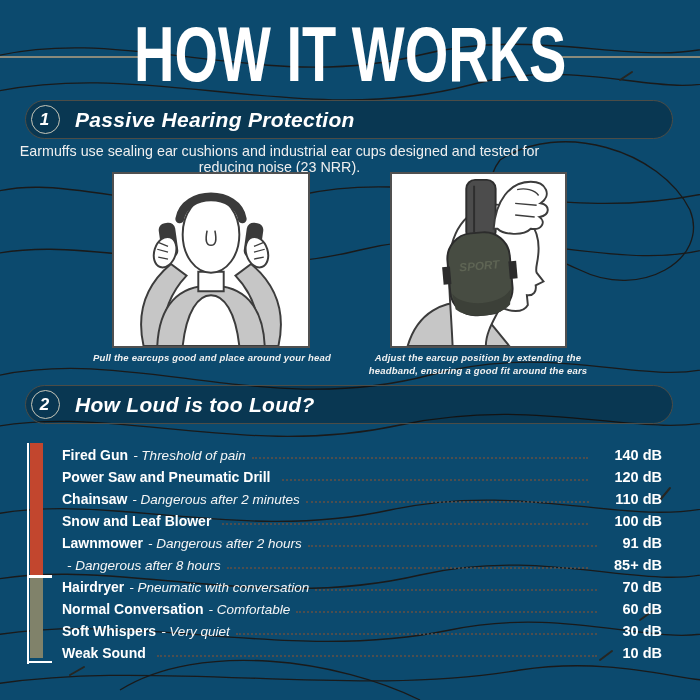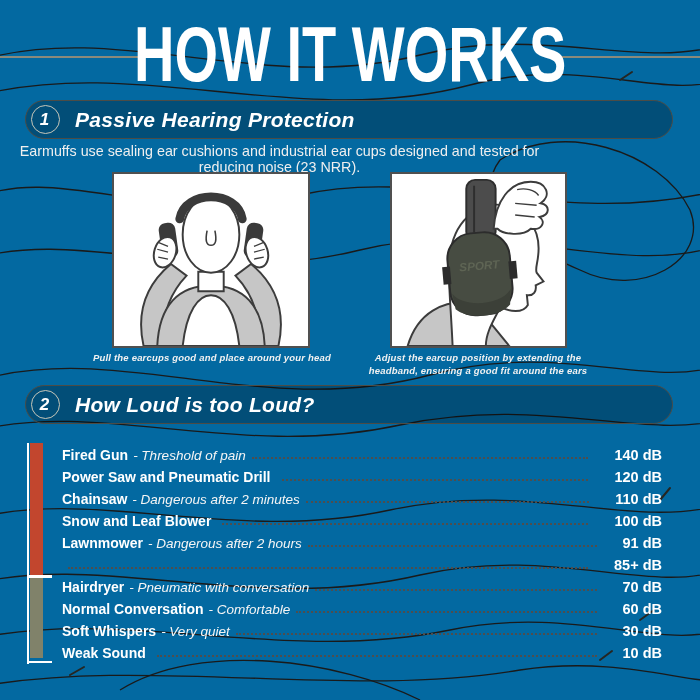--- a/index.html
+++ b/index.html
@@ -1,18 +1,18 @@
 <!DOCTYPE html>
 <html><head>
 <meta charset="utf-8">
 <style>
   html,body{margin:0;padding:0;background:#000;}
   .stage{
     position:relative;width:700px;height:700px;overflow:hidden;
-    background:#0369a1;color:#fff;
+    background:#0c4a6e;color:#fff;
     font-family:"Liberation Sans",sans-serif;
   }
   .topo{position:absolute;inset:0;pointer-events:none;}
   
   .hline{position:absolute;top:56px;height:2px;}
   .hline-l{left:0;width:140px;}
   .hline-r{left:557px;width:143px;}
   .main-title{position:absolute;top:14px;left:0;width:700px;margin:0;text-align:center;}
   .main-title span{
     display:inline-block;font-size:70px;line-height:82px;font-weight:bold;
@@ -190,20 +190,21 @@
       <span class="leader"></span>
       <span class="row-value">100 dB</span>
     </div>
     <div class="row">
       <span class="row-label">Lawnmower</span>
       <span class="row-note">- Dangerous after 2 hours</span>
       <span class="leader"></span>
       <span class="row-value">91 dB</span>
     </div>
     <div class="row">
+      <span class="row-note">- Dangerous after 8 hours</span>
       <span class="leader"></span>
       <span class="row-value">85+ dB</span>
     </div>
     <div class="row">
       <span class="row-label">Hairdryer</span>
       <span class="row-note">- Pneumatic with conversation</span>
       <span class="leader"></span>
       <span class="row-value">70 dB</span>
     </div>
     <div class="row">

